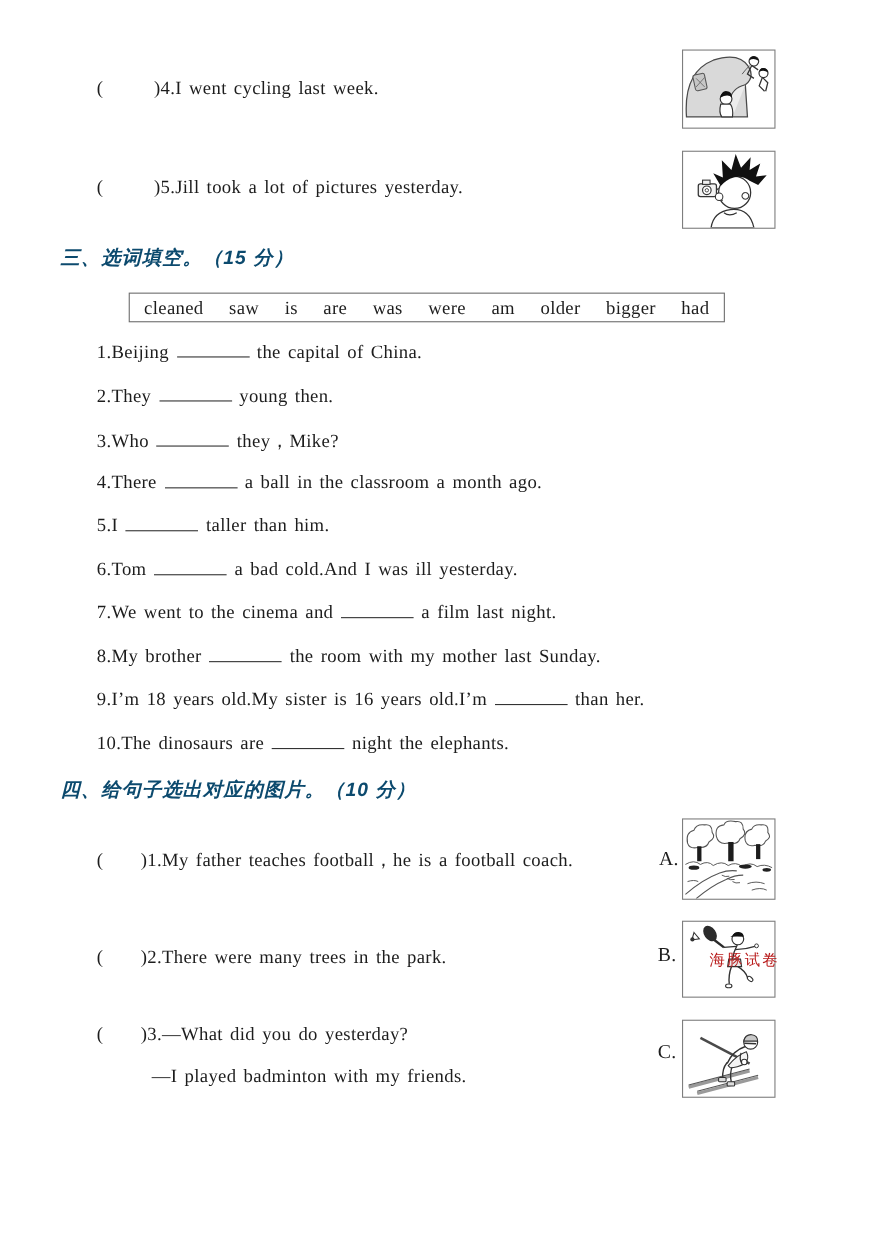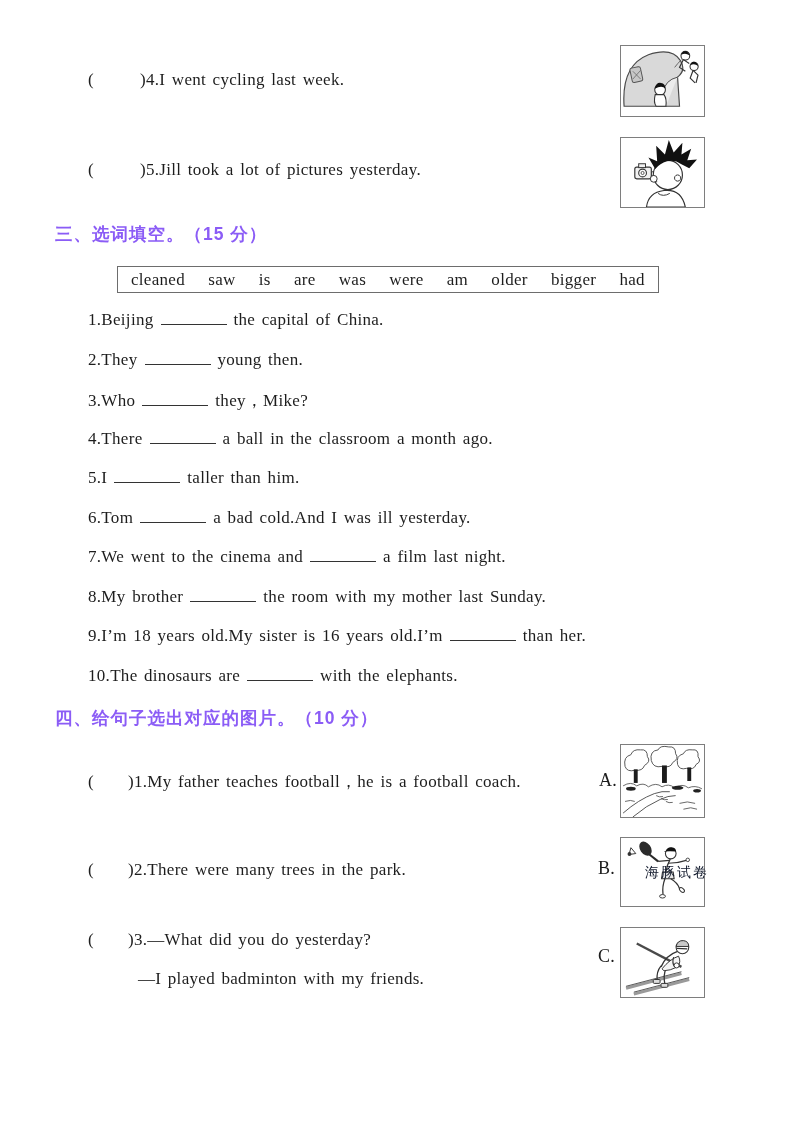--- a/index.html
+++ b/index.html
@@ -19,21 +19,22 @@
     letter-spacing:.3px;
     word-spacing:2px;
   }
   .heading {
     position:absolute;
     font-family:"Liberation Sans","DejaVu Sans",sans-serif;
     font-weight:bold;
     font-size:17.5px;
     letter-spacing:1px;
     white-space:nowrap;
-    color:#8b5cf6;
+    color:#0c4a6e;
+    font-style:italic;
   }
   .paren-gap { display:inline-block; }
   .paren-gap.wide   { width:46px; }
   .paren-gap.narrow { width:34px; }
   .blank {
     display:inline-block;
     width:66px; height:14px;
     border-bottom:1px solid #333;
     margin:0 7px;
     vertical-align:baseline;
@@ -59,21 +60,21 @@
   .imgbox svg { display:block; width:100%; height:100%; }
   .opt-letter {
     position:absolute;
     font-size:18px;
     letter-spacing:.3px;
   }
   .watermark {
     position:absolute;
     font-family:Liberation Mono, monospace;
     font-size:14px;
-    color:#0f172a;
+    color:#b91c1c;
     letter-spacing:2px;
     z-index:5;
     white-space:nowrap;
   }
   .footer {
     position:absolute;
     left:0; right:0;
     text-align:center;
     font-size:13.5px;
     color:#2a2a2a;
@@ -144,21 +145,21 @@
 
   <div class="row" style="left:88px; top:310px"><span>1.</span><span>Beijing</span><span class="blank"></span><span>the capital of China.</span></div>
   <div class="row" style="left:88px; top:350px"><span>2.</span><span>They</span><span class="blank"></span><span>young then.</span></div>
   <div class="row" style="left:88px; top:389px"><span>3.</span><span>Who</span><span class="blank"></span><span>they，Mike?</span></div>
   <div class="row" style="left:88px; top:429px"><span>4.</span><span>There</span><span class="blank"></span><span>a ball in the classroom a month ago.</span></div>
   <div class="row" style="left:88px; top:468px"><span>5.</span><span>I</span><span class="blank"></span><span>taller than him.</span></div>
   <div class="row" style="left:88px; top:508px"><span>6.</span><span>Tom</span><span class="blank"></span><span>a bad cold.And I was ill yesterday.</span></div>
   <div class="row" style="left:88px; top:547px"><span>7.</span><span>We went to the cinema and</span><span class="blank"></span><span>a film last night.</span></div>
   <div class="row" style="left:88px; top:587px"><span>8.</span><span>My brother</span><span class="blank"></span><span>the room with my mother last Sunday.</span></div>
   <div class="row" style="left:88px; top:626px"><span>9.</span><span>I’m 18 years old.My sister is 16 years old.I’m</span><span class="blank"></span><span>than her.</span></div>
-  <div class="row" style="left:88px; top:666px"><span>10.</span><span>The dinosaurs are</span><span class="blank"></span><span>with the elephants.</span></div>
+  <div class="row" style="left:88px; top:666px"><span>10.</span><span>The dinosaurs are</span><span class="blank"></span><span>night the elephants.</span></div>
 
   <div class="heading" style="left:55px; top:706px">四、给句子选出对应的图片。（10 分）</div>
 
   <div class="row" style="left:88px; top:770px">
     <span><span>(</span><span class="paren-gap narrow"></span><span>)</span></span><span>1.</span><span>My father teaches football，he is a football coach.</span>
   </div>
   <div class="opt-letter" style="left:599px; top:770px">A.</div>
   <div class="imgbox" style="left:620px; top:744px; height:74px">
     <svg viewBox="0 0 85 74">
       <path d="M4,22 Q2,12 10,10 Q12,4 20,5 Q27,4 27,12 Q31,17 24,21 Q22,27 14,26 Q6,28 4,22 Z" fill="#fff" stroke="#555" stroke-width="1"></path>

